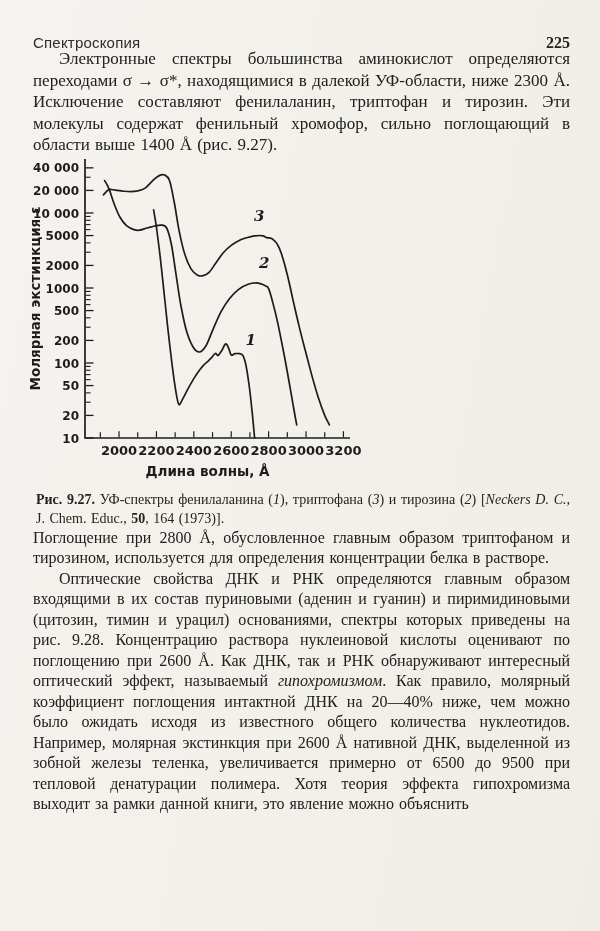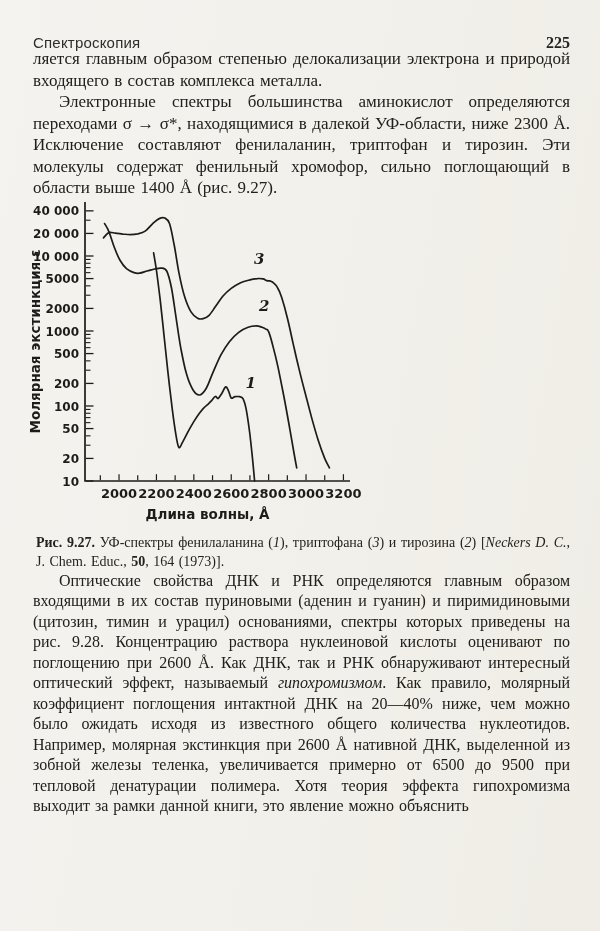--- a/index.html
+++ b/index.html
@@ -56,21 +56,20 @@
 
 <div class="page">
 
   <div class="header">
     <span class="running-title">Спектроскопия</span>
     <span class="page-number">225</span>
   </div>
 
   <div class="column">
 
-    <p class="para">ляется главным образом степенью делокализации электрона и природой входящего в состав комплекса металла.</p>
 
     <p class="para indent">Электронные спектры большинства аминокислот определяются переходами σ → σ*, находящимися в далекой УФ-области, ниже 2300 Å. Исключение составляют фенилаланин, триптофан и тирозин. Эти молекулы содержат фенильный хромофор, сильно поглощающий в области выше 1400 Å (рис. 9.27).</p>
 
     <div class="figure">
       <svg id="chart" width="345" height="325" viewBox="0 0 345 325">
           <path d="M58 3 L58 282 L323 282" fill="none" stroke="#1d1c1a" stroke-width="1.7"></path>
           <line x1="73.334" y1="281.2" x2="73.334" y2="276.2" stroke="#1d1c1a" stroke-width="1.2"></line>
           <line x1="92.03399999999999" y1="281.2" x2="92.03399999999999" y2="275.2" stroke="#1d1c1a" stroke-width="1.2"></line>
           <line x1="110.73400000000001" y1="281.2" x2="110.73400000000001" y2="276.2" stroke="#1d1c1a" stroke-width="1.2"></line>
           <line x1="129.434" y1="281.2" x2="129.434" y2="275.2" stroke="#1d1c1a" stroke-width="1.2"></line>
@@ -139,17 +138,18 @@
           <path d="M126.6 53.9C127.1 56.8 128.3 63.2 129.4 71.0C130.5 78.9 131.9 90.1 133.2 100.9C134.4 111.6 135.7 123.7 136.9 135.4C138.2 147.2 139.3 158.7 140.7 171.2C142.1 183.7 143.9 199.5 145.3 210.4C146.7 221.4 148.0 230.5 149.1 236.8C150.2 243.2 150.8 247.4 151.9 248.5C153.0 249.5 154.1 245.8 155.6 243.1C157.2 240.4 159.4 235.7 161.2 232.3C163.1 228.9 165.0 225.6 166.8 222.6C168.7 219.6 170.7 216.6 172.4 214.3C174.2 212.0 175.7 210.1 177.1 208.7C178.5 207.2 179.6 206.6 180.9 205.4C182.1 204.2 183.4 202.9 184.6 201.6C185.8 200.3 187.2 197.8 188.3 197.5C189.4 197.1 190.1 200.0 191.1 199.5C192.2 198.9 193.6 196.2 194.9 194.2C196.1 192.3 197.5 188.3 198.6 187.9C199.7 187.4 200.5 189.8 201.4 191.7C202.4 193.5 203.1 198.0 204.2 199.0C205.3 200.0 206.6 197.9 208.0 197.7C209.4 197.5 211.3 197.4 212.6 197.7C214.0 198.0 214.9 197.6 216.0 199.7C217.1 201.9 218.1 204.9 219.2 210.4C220.3 216.0 221.6 225.4 222.6 233.0C223.6 240.7 224.3 248.2 225.2 256.3C226.0 264.5 227.2 277.7 227.6 282.0" fill="none" stroke="#1d1c1a" stroke-width="1.7" stroke-linecap="round" stroke-linejoin="round"></path>
           <text x="218.446" y="188.7721463485279" class="serlab">1</text>
           <path d="M77.6 24.6C78.3 25.9 80.1 28.1 81.7 32.1C83.4 36.0 85.5 43.6 87.4 48.5C89.2 53.3 90.9 57.6 93.0 61.2C95.0 64.7 97.2 67.5 99.5 69.6C101.9 71.6 104.8 72.9 107.0 73.6C109.2 74.4 110.4 74.5 112.6 74.2C114.8 73.9 117.6 72.7 120.1 72.0C122.6 71.4 125.2 70.5 127.6 70.0C129.9 69.6 132.1 68.8 134.1 69.1C136.1 69.4 138.0 68.8 139.7 72.0C141.4 75.3 142.8 80.7 144.4 88.5C146.0 96.3 147.5 108.8 149.1 118.8C150.6 128.8 152.0 139.3 153.7 148.6C155.5 157.9 157.3 167.6 159.4 174.6C161.4 181.7 163.7 187.1 165.9 190.7C168.1 194.3 170.3 196.2 172.4 196.0C174.6 195.9 176.8 193.3 179.0 189.7C181.2 186.2 183.0 180.3 185.5 174.6C188.0 169.0 191.1 161.2 193.9 155.9C196.8 150.6 199.4 146.5 202.4 142.7C205.3 138.9 208.6 135.7 211.7 133.3C214.8 130.9 218.1 129.4 221.1 128.3C224.0 127.2 227.1 126.9 229.5 126.9C231.8 126.9 233.5 127.8 235.1 128.3C236.6 128.8 237.7 129.4 238.8 130.1C239.9 130.8 240.4 129.6 241.6 132.7C242.9 135.7 244.8 142.7 246.3 148.6C247.9 154.5 249.3 160.2 251.0 168.1C252.7 176.0 254.7 186.3 256.6 196.0C258.5 205.8 260.5 216.9 262.2 226.5C263.9 236.0 265.6 246.4 266.9 253.5C268.1 260.5 269.2 266.2 269.7 268.8" fill="none" stroke="#1d1c1a" stroke-width="1.7" stroke-linecap="round" stroke-linejoin="round"></path>
           <text x="231.91" y="111.96212036977397" class="serlab">2</text>
           <path d="M76.5 38.8C77.4 37.9 79.8 34.4 81.7 33.6C83.7 32.8 86.0 33.9 88.3 34.1C90.6 34.3 93.3 34.8 95.8 35.1C98.3 35.3 100.8 35.6 103.3 35.6C105.7 35.5 108.2 35.3 110.7 34.8C113.2 34.2 115.7 33.8 118.2 32.1C120.7 30.4 123.4 26.7 125.7 24.6C128.0 22.6 130.2 20.5 132.2 19.6C134.3 18.7 136.1 18.3 137.8 19.1C139.6 20.0 141.0 20.2 142.5 24.6C144.1 29.1 145.6 37.9 147.2 46.0C148.8 54.2 150.2 65.1 151.9 73.6C153.6 82.2 155.5 90.8 157.5 97.3C159.5 103.9 161.8 109.2 164.0 112.9C166.2 116.5 168.5 118.1 170.6 119.2C172.6 120.4 174.3 120.1 176.2 119.7C178.1 119.3 179.8 118.7 181.8 116.7C183.8 114.7 186.0 111.1 188.3 107.8C190.7 104.6 193.2 100.4 195.8 97.3C198.5 94.2 201.3 91.6 204.2 89.4C207.2 87.1 210.5 85.2 213.6 83.7C216.7 82.3 220.1 81.6 222.9 80.9C225.7 80.2 228.2 79.7 230.4 79.6C232.6 79.4 234.5 79.6 236.0 79.9C237.6 80.2 238.7 81.3 239.8 81.6C240.9 81.9 241.6 81.7 242.6 81.9C243.5 82.2 244.1 82.1 245.4 83.0C246.6 84.0 248.5 85.1 250.0 87.7C251.6 90.2 253.0 93.3 254.7 98.5C256.4 103.7 258.5 111.3 260.3 118.8C262.2 126.3 264.1 135.4 265.9 143.6C267.8 151.8 269.5 159.7 271.6 168.1C273.6 176.5 275.9 185.4 278.1 193.8C280.3 202.2 282.5 210.7 284.6 218.6C286.8 226.5 289.0 234.4 291.2 241.2C293.4 248.0 295.9 254.8 297.7 259.4C299.6 264.0 301.6 267.2 302.4 268.8" fill="none" stroke="#1d1c1a" stroke-width="1.7" stroke-linecap="round" stroke-linejoin="round"></path>
           <text x="227.048" y="65.09290479821397" class="serlab">3</text>
         </svg>
       <p class="caption"><b>Рис. 9.27.</b><span> УФ-спектры фенилаланина (</span><i>1</i><span>), триптофана (</span><i>3</i><span>) и тирозина (</span><i>2</i><span>) [</span><i>Neckers D. C.</i><span>, J. Chem. Educ., </span><b>50</b><span>, 164 (1973)].</span></p>
     </div>
 
+    <p class="para tight">Поглощение при 2800 Å, обусловленное главным образом триптофаном и тирозином, используется для определения концентрации белка в растворе.</p>
 
     <p class="para tight indent"><span>Оптические свойства ДНК и РНК определяются главным образом входящими в их состав пуриновыми (аденин и гуанин) и пиримидиновыми (цитозин, тимин и урацил) основаниями, спектры которых приведены на рис. 9.28. Концентрацию раствора нуклеиновой кислоты оценивают по поглощению при 2600 Å. Как ДНК, так и РНК обнаруживают интересный оптический эффект, называемый </span><i>гипохромизмом</i><span>. Как правило, молярный коэффициент поглощения интактной ДНК на 20—40% ниже, чем можно было ожидать исходя из известного общего количества нуклеотидов. Например, молярная экстинкция при 2600 Å нативной ДНК, выделенной из зобной железы теленка, увеличивается примерно от 6500 до 9500 при тепловой денатурации полимера. Хотя теория эффекта гипохромизма выходит за рамки данной книги, это явление можно объяснить</span></p>
 
   </div>
 </div>
 
 </body></html>

